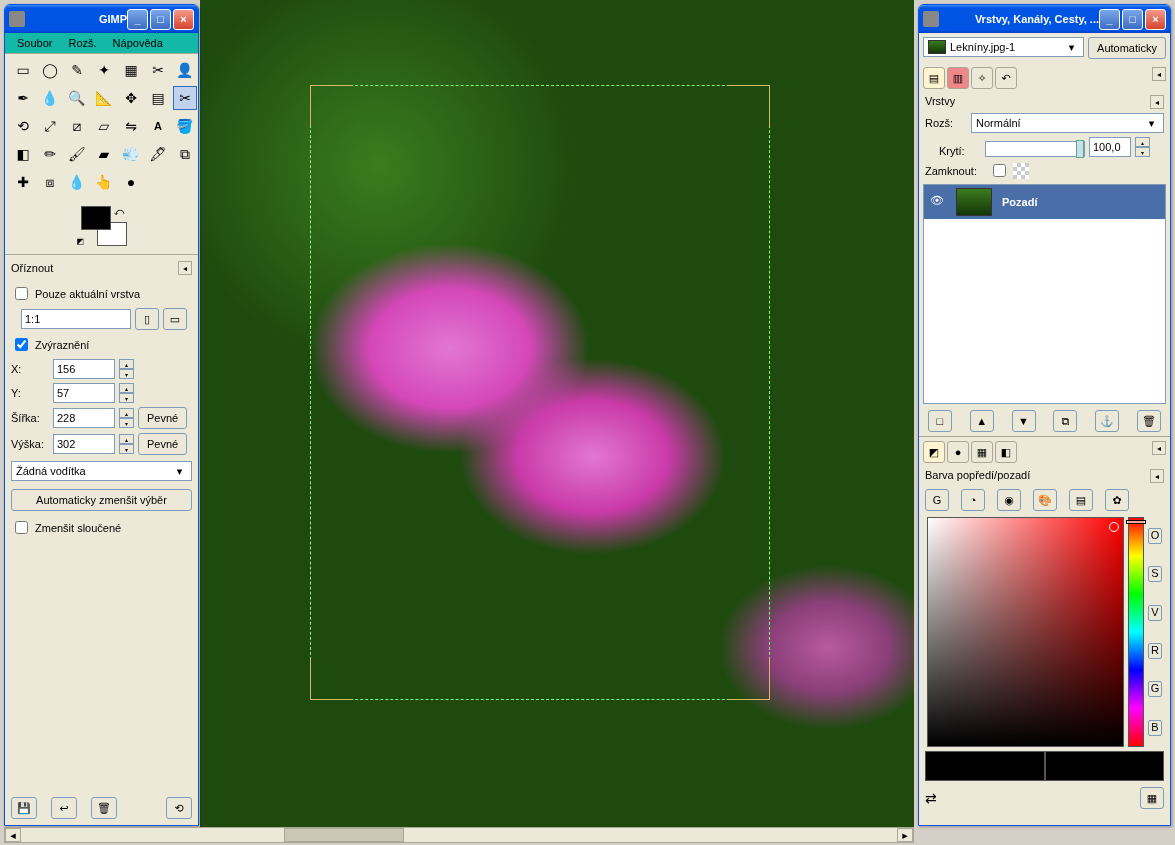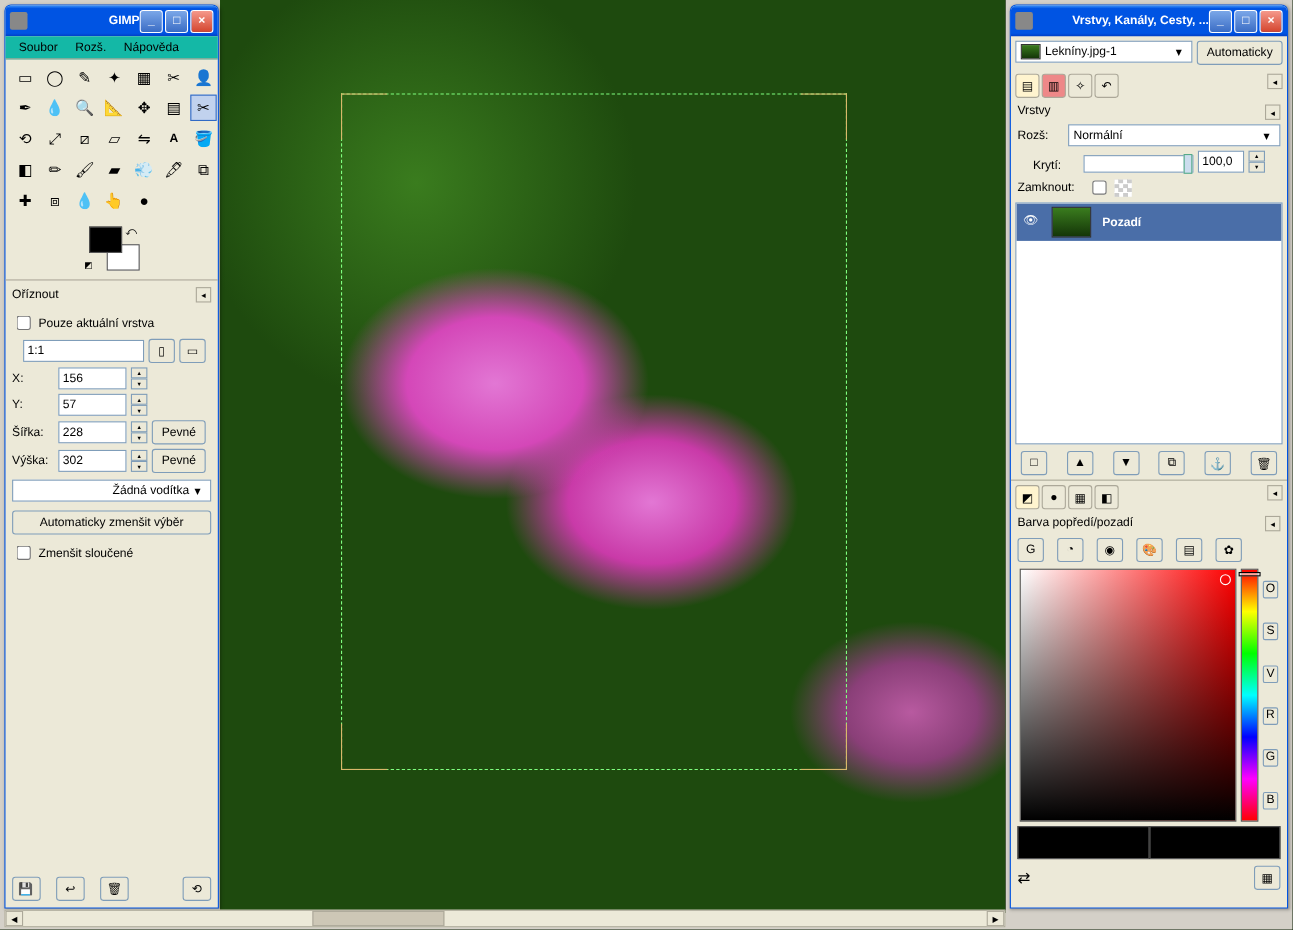--- a/index.html
+++ b/index.html
@@ -179,20 +179,24 @@
     </div>
     <div class="check-row">
         <input type="checkbox" style="">
         <span>Pouze aktuální vrstva</span>
       </div>
     <div class="field-row" style="padding-left:10px;">
       <input class="num-input" style="width: 110px;" value="1:1">
       <div class="layer-btn">▯</div>
       <div class="layer-btn">▭</div>
     </div>
+    <div class="check-row">
+        <input type="checkbox" checked="" style="">
+        <span>Zvýraznění</span>
+      </div>
 
     <div class="field-row">
         <label>X:</label>
       <input class="num-input" value="156" style="">
       <div class="spinner">
           <div>▴</div>
           <div>▾</div>
         </div>
     </div>
     <div class="field-row">
@@ -215,21 +219,21 @@
     <div class="field-row">
         <label>Výška:</label>
       <input class="num-input" value="302" style="">
       <div class="spinner">
           <div>▴</div>
           <div>▾</div>
         </div>
       <button class="btn">Pevné</button>
     </div>
 
-    <div class="dropdown" style="margin:4px 0;justify-content:flex-end;">
+    <div class="dropdown" style="margin:4px 0;">
       <span>Žádná vodítka</span>
         <span class="dd-arrow">▾</span>
     </div>
     <button class="btn" style="width:100%; margin:4px 0;">Automaticky zmenšit výběr</button>
     <div class="check-row">
         <input type="checkbox" style="">
         <span>Zmenšit sloučené</span>
       </div>
   </div>
 

